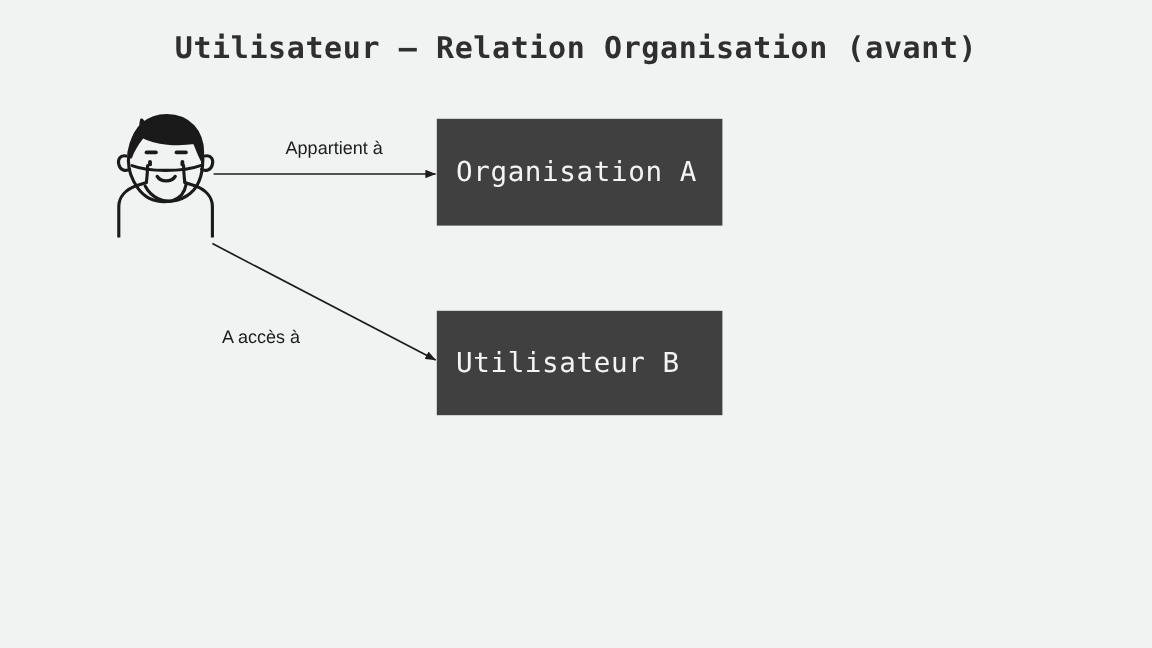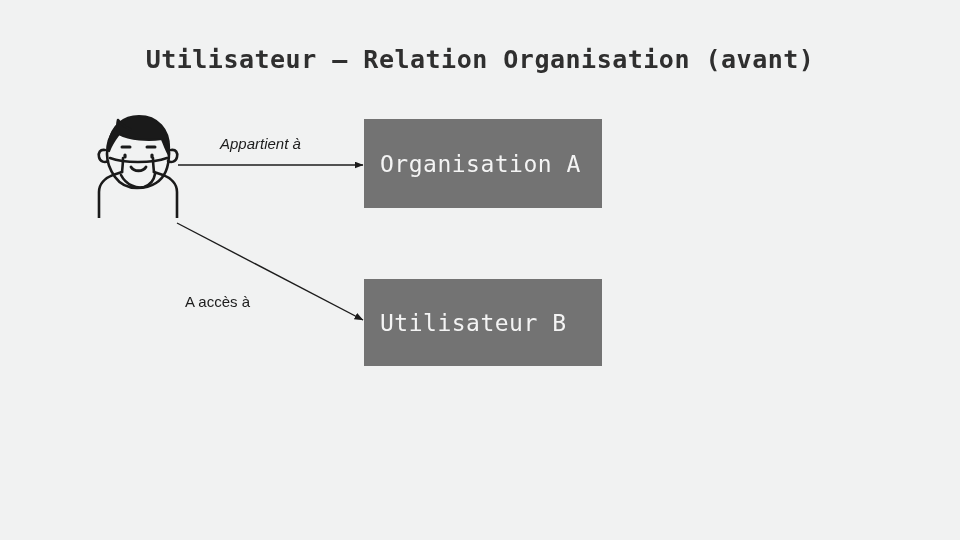--- a/index.html
+++ b/index.html
@@ -10,21 +10,20 @@
     width: 960px;
     height: 540px;
     background: #f1f2f2;
     font-family: "Liberation Sans", sans-serif;
     overflow: hidden;
   }
   #canvas {
     position: relative;
     width: 960px;
     height: 416px;
-    margin-top: 20px;
   }
 
   
   #diagram-title {
     position: absolute;
     left: 0;
     top: 25px;
     width: 960px;
     text-align: center;
     font-family: "DejaVu Sans Mono", "Liberation Mono", monospace;
@@ -40,21 +39,21 @@
     position: absolute;
     left: 92px;
     top: 86px;
     width: 92px;
     height: 112px;
   }
 
   
   .org-box {
     position: absolute;
-    background: #737373;
+    background: #404040;
     display: flex;
     align-items: center;
     padding-left: 16px;
     box-sizing: border-box;
   }
   .org-box-label {
     font-family: "DejaVu Sans Mono", "Liberation Mono", monospace;
     font-size: 23px;
     color: #f4f4f4;
     letter-spacing: 0.5px;
@@ -75,23 +74,22 @@
 
   
   .edge-label {
     position: absolute;
     font-family: "Liberation Sans", sans-serif;
     font-size: 15px;
     color: #1c1c1c;
     white-space: nowrap;
   }
   #edge-label-belongs {
-    left: 220px;
+    left: 238px;
     top: 115px;
-    font-style: italic;
   }
   #edge-label-access {
     left: 185px;
     top: 273px;
   }
 
   
   #arrows-layer {
     position: absolute;
     left: 0;

